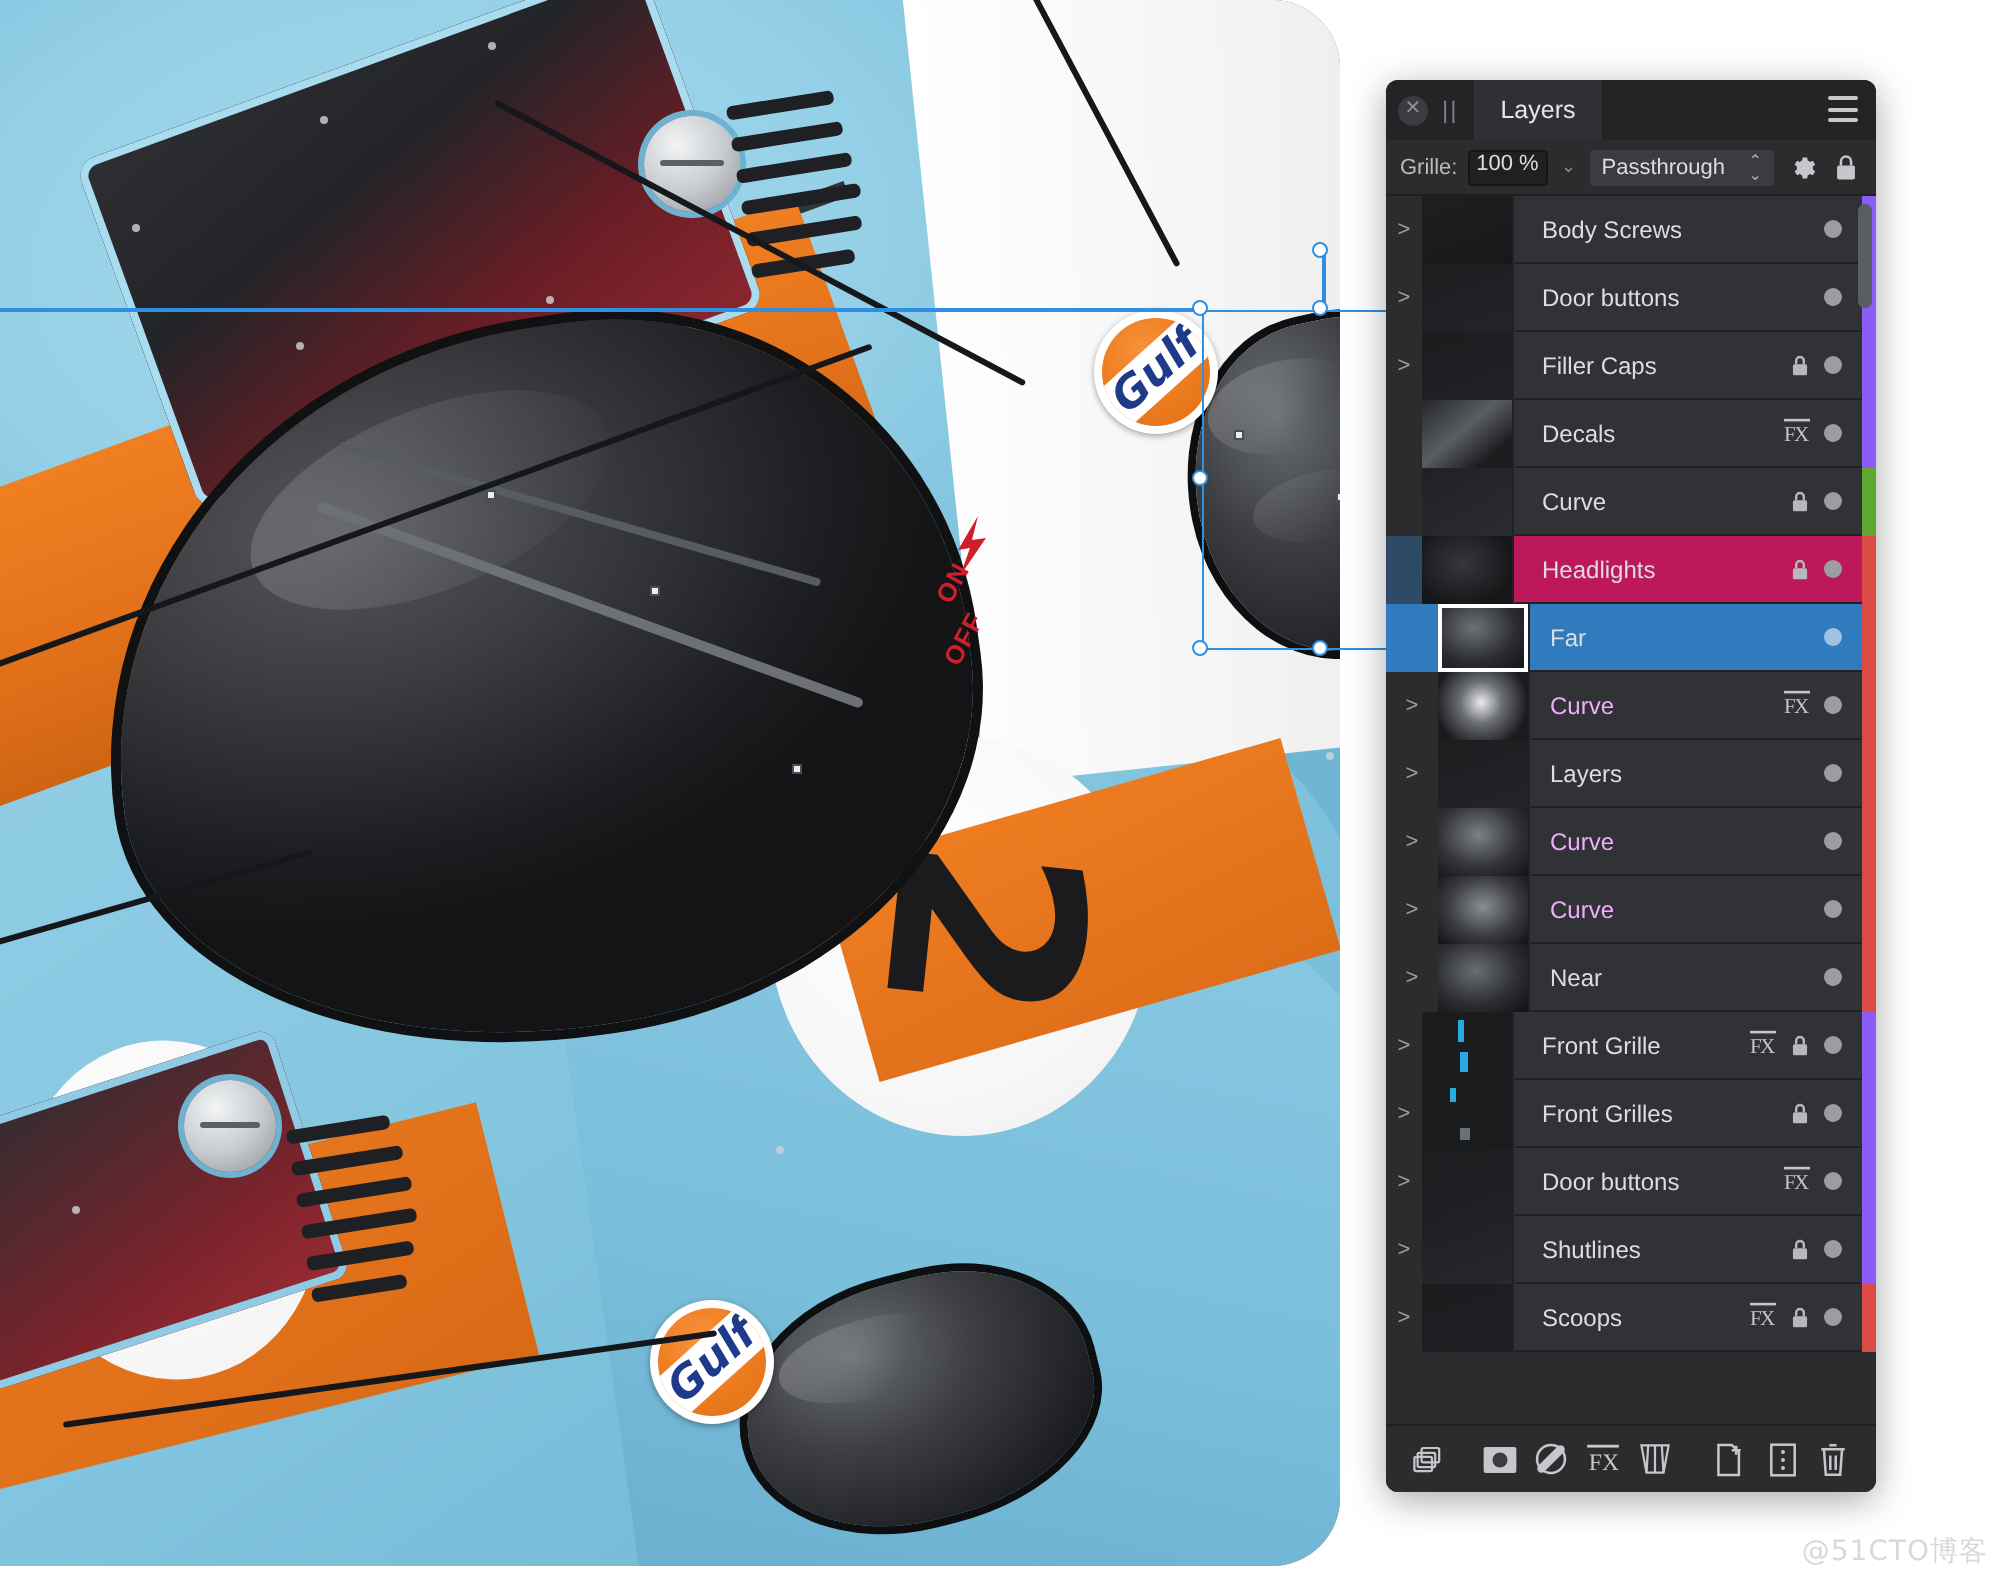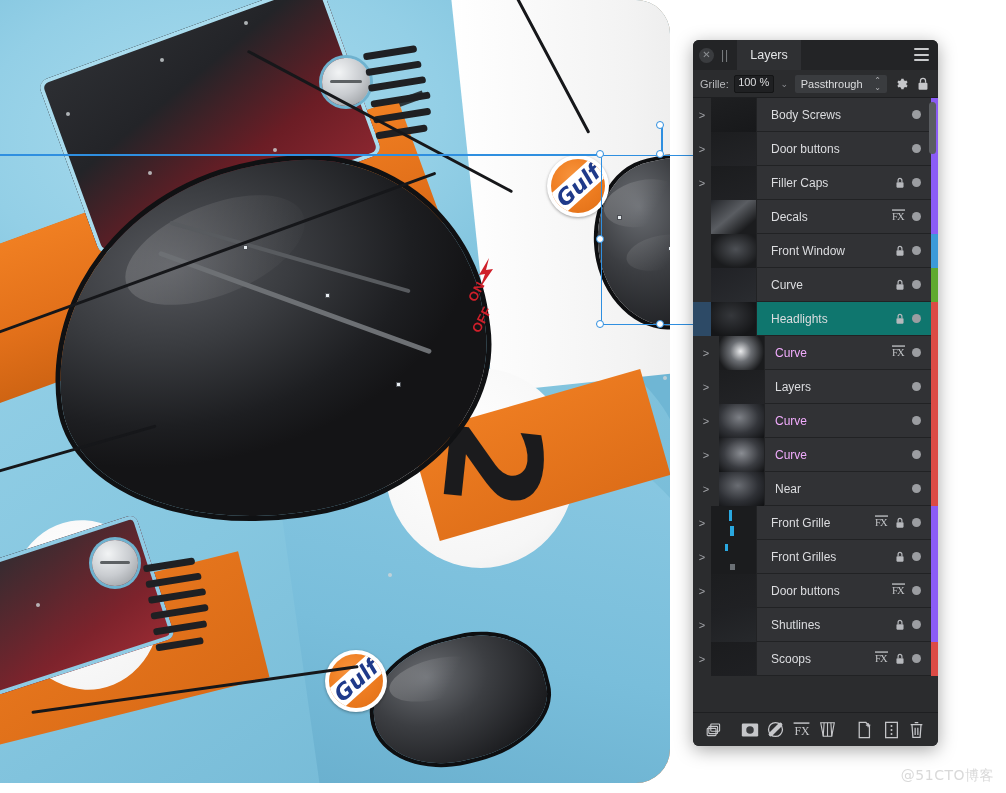--- a/index.html
+++ b/index.html
@@ -254,21 +254,21 @@
   .icon-btn { width:17px; display:flex; align-items:center; justify-content:center; }
 
   .layers-scroll {
     flex:1; overflow:hidden; position:relative; background:#2b2c2e;
   }
   .layer-row {
     display:flex; align-items:center; height:34px;
     border-bottom:1px solid #212224; position:relative;
     background:#313235;
   }
-  .layer-row.selected-dim { background:#0f766e; }
+  .layer-row.selected-dim { background:#be185d; }
   .layer-row.selected { background:#2f7bbe; }
   .lr-arrow {
     width:18px; flex:0 0 18px; text-align:center; font-size:11px; color:#a3a5a9;
     background:#2b2c2e; height:34px; line-height:34px;
   }
   .lr-arrow.indent { width:26px; flex:0 0 26px; }
   .lr-thumb {
     width:46px; flex:0 0 46px; height:34px; background:#1c1d1f;
     border-right:1px solid #212224; position:relative; overflow:hidden;
   }
@@ -498,33 +498,20 @@
             <div class="lr-name">Decals</div>
             <span class="lr-fx"><svg width="15" height="13" viewBox="0 0 18 16">
                 <rect x="1" y="0.5" width="16" height="1.6" fill="#c3c5c8"></rect>
                 <text x="1" y="14" font-family="Liberation Serif, serif" font-size="13" fill="#c3c5c8">FX</text>
               </svg></span>
             <div class="lr-dot"></div>
             <div class="lr-color" style="background: rgb(139, 92, 246);"></div>
           </div>
           <div class="layer-row">
             <div class="lr-arrow"></div>
-            <div class="lr-thumb" style="background: radial-gradient(at 55% 45%, rgb(77, 80, 85) 0%, rgb(26, 27, 29) 70%);"></div>
-            <div class="lr-name">Front Window</div>
-            <span class="lr-lock">
-              <svg width="10" height="12" viewBox="0 0 18 22" fill="none" stroke="#b6b8bc" stroke-width="2.2">
-                <rect x="2.5" y="9.5" width="13" height="10" rx="1.5" fill="#b6b8bc" stroke="none"></rect>
-                <path d="M5.5 9.5 V6.2 a3.5 3.5 0 017 0 V9.5"></path>
-              </svg>
-            </span>
-            <div class="lr-dot"></div>
-            <div class="lr-color" style="background: rgb(59, 154, 217);"></div>
-          </div>
-          <div class="layer-row">
-            <div class="lr-arrow"></div>
             <div class="lr-thumb" style="background: linear-gradient(150deg, rgb(32, 33, 37), rgb(42, 44, 48));"></div>
             <div class="lr-name">Curve</div>
             <span class="lr-lock">
               <svg width="10" height="12" viewBox="0 0 18 22" fill="none" stroke="#b6b8bc" stroke-width="2.2">
                 <rect x="2.5" y="9.5" width="13" height="10" rx="1.5" fill="#b6b8bc" stroke="none"></rect>
                 <path d="M5.5 9.5 V6.2 a3.5 3.5 0 017 0 V9.5"></path>
               </svg>
             </span>
             <div class="lr-dot"></div>
             <div class="lr-color" style="background: rgb(95, 170, 46);"></div>
@@ -533,20 +520,27 @@
             <div class="lr-arrow" style="background: rgb(45, 74, 102);"></div>
             <div class="lr-thumb" style="background: radial-gradient(at 45% 40%, rgb(53, 55, 59) 0%, rgb(21, 22, 24) 75%);"></div>
             <div class="lr-name">Headlights</div>
             <span class="lr-lock">
               <svg width="10" height="12" viewBox="0 0 18 22" fill="none" stroke="#b6b8bc" stroke-width="2.2">
                 <rect x="2.5" y="9.5" width="13" height="10" rx="1.5" fill="#b6b8bc" stroke="none"></rect>
                 <path d="M5.5 9.5 V6.2 a3.5 3.5 0 017 0 V9.5"></path>
               </svg>
             </span>
             <div class="lr-dot"></div>
+            <div class="lr-color" style="background: rgb(220, 75, 69);"></div>
+          </div>
+          <div class="layer-row selected">
+            <div class="lr-arrow indent" style="background: rgb(47, 123, 190);"></div>
+            <div class="lr-thumb framed" style="background: radial-gradient(at 40% 35%, rgb(110, 113, 118) 0%, rgb(42, 44, 48) 55%, rgb(18, 19, 21) 95%);"></div>
+            <div class="lr-name" style="padding-left: 10px;">Far</div>
+            <div class="lr-dot" style="background: rgb(159, 196, 224);"></div>
             <div class="lr-color" style="background: rgb(220, 75, 69);"></div>
           </div>
           <div class="layer-row">
             <div class="lr-arrow indent">&gt;</div>
             <div class="lr-thumb" style="background: radial-gradient(circle at 48% 45%, rgb(233, 234, 236) 0%, rgb(107, 110, 115) 35%, rgb(26, 27, 29) 78%);"></div>
             <div class="lr-name dim" style="padding-left: 10px;">Curve</div>
             <span class="lr-fx"><svg width="15" height="13" viewBox="0 0 18 16">
                 <rect x="1" y="0.5" width="16" height="1.6" fill="#c3c5c8"></rect>
                 <text x="1" y="14" font-family="Liberation Serif, serif" font-size="13" fill="#c3c5c8">FX</text>
               </svg></span>

